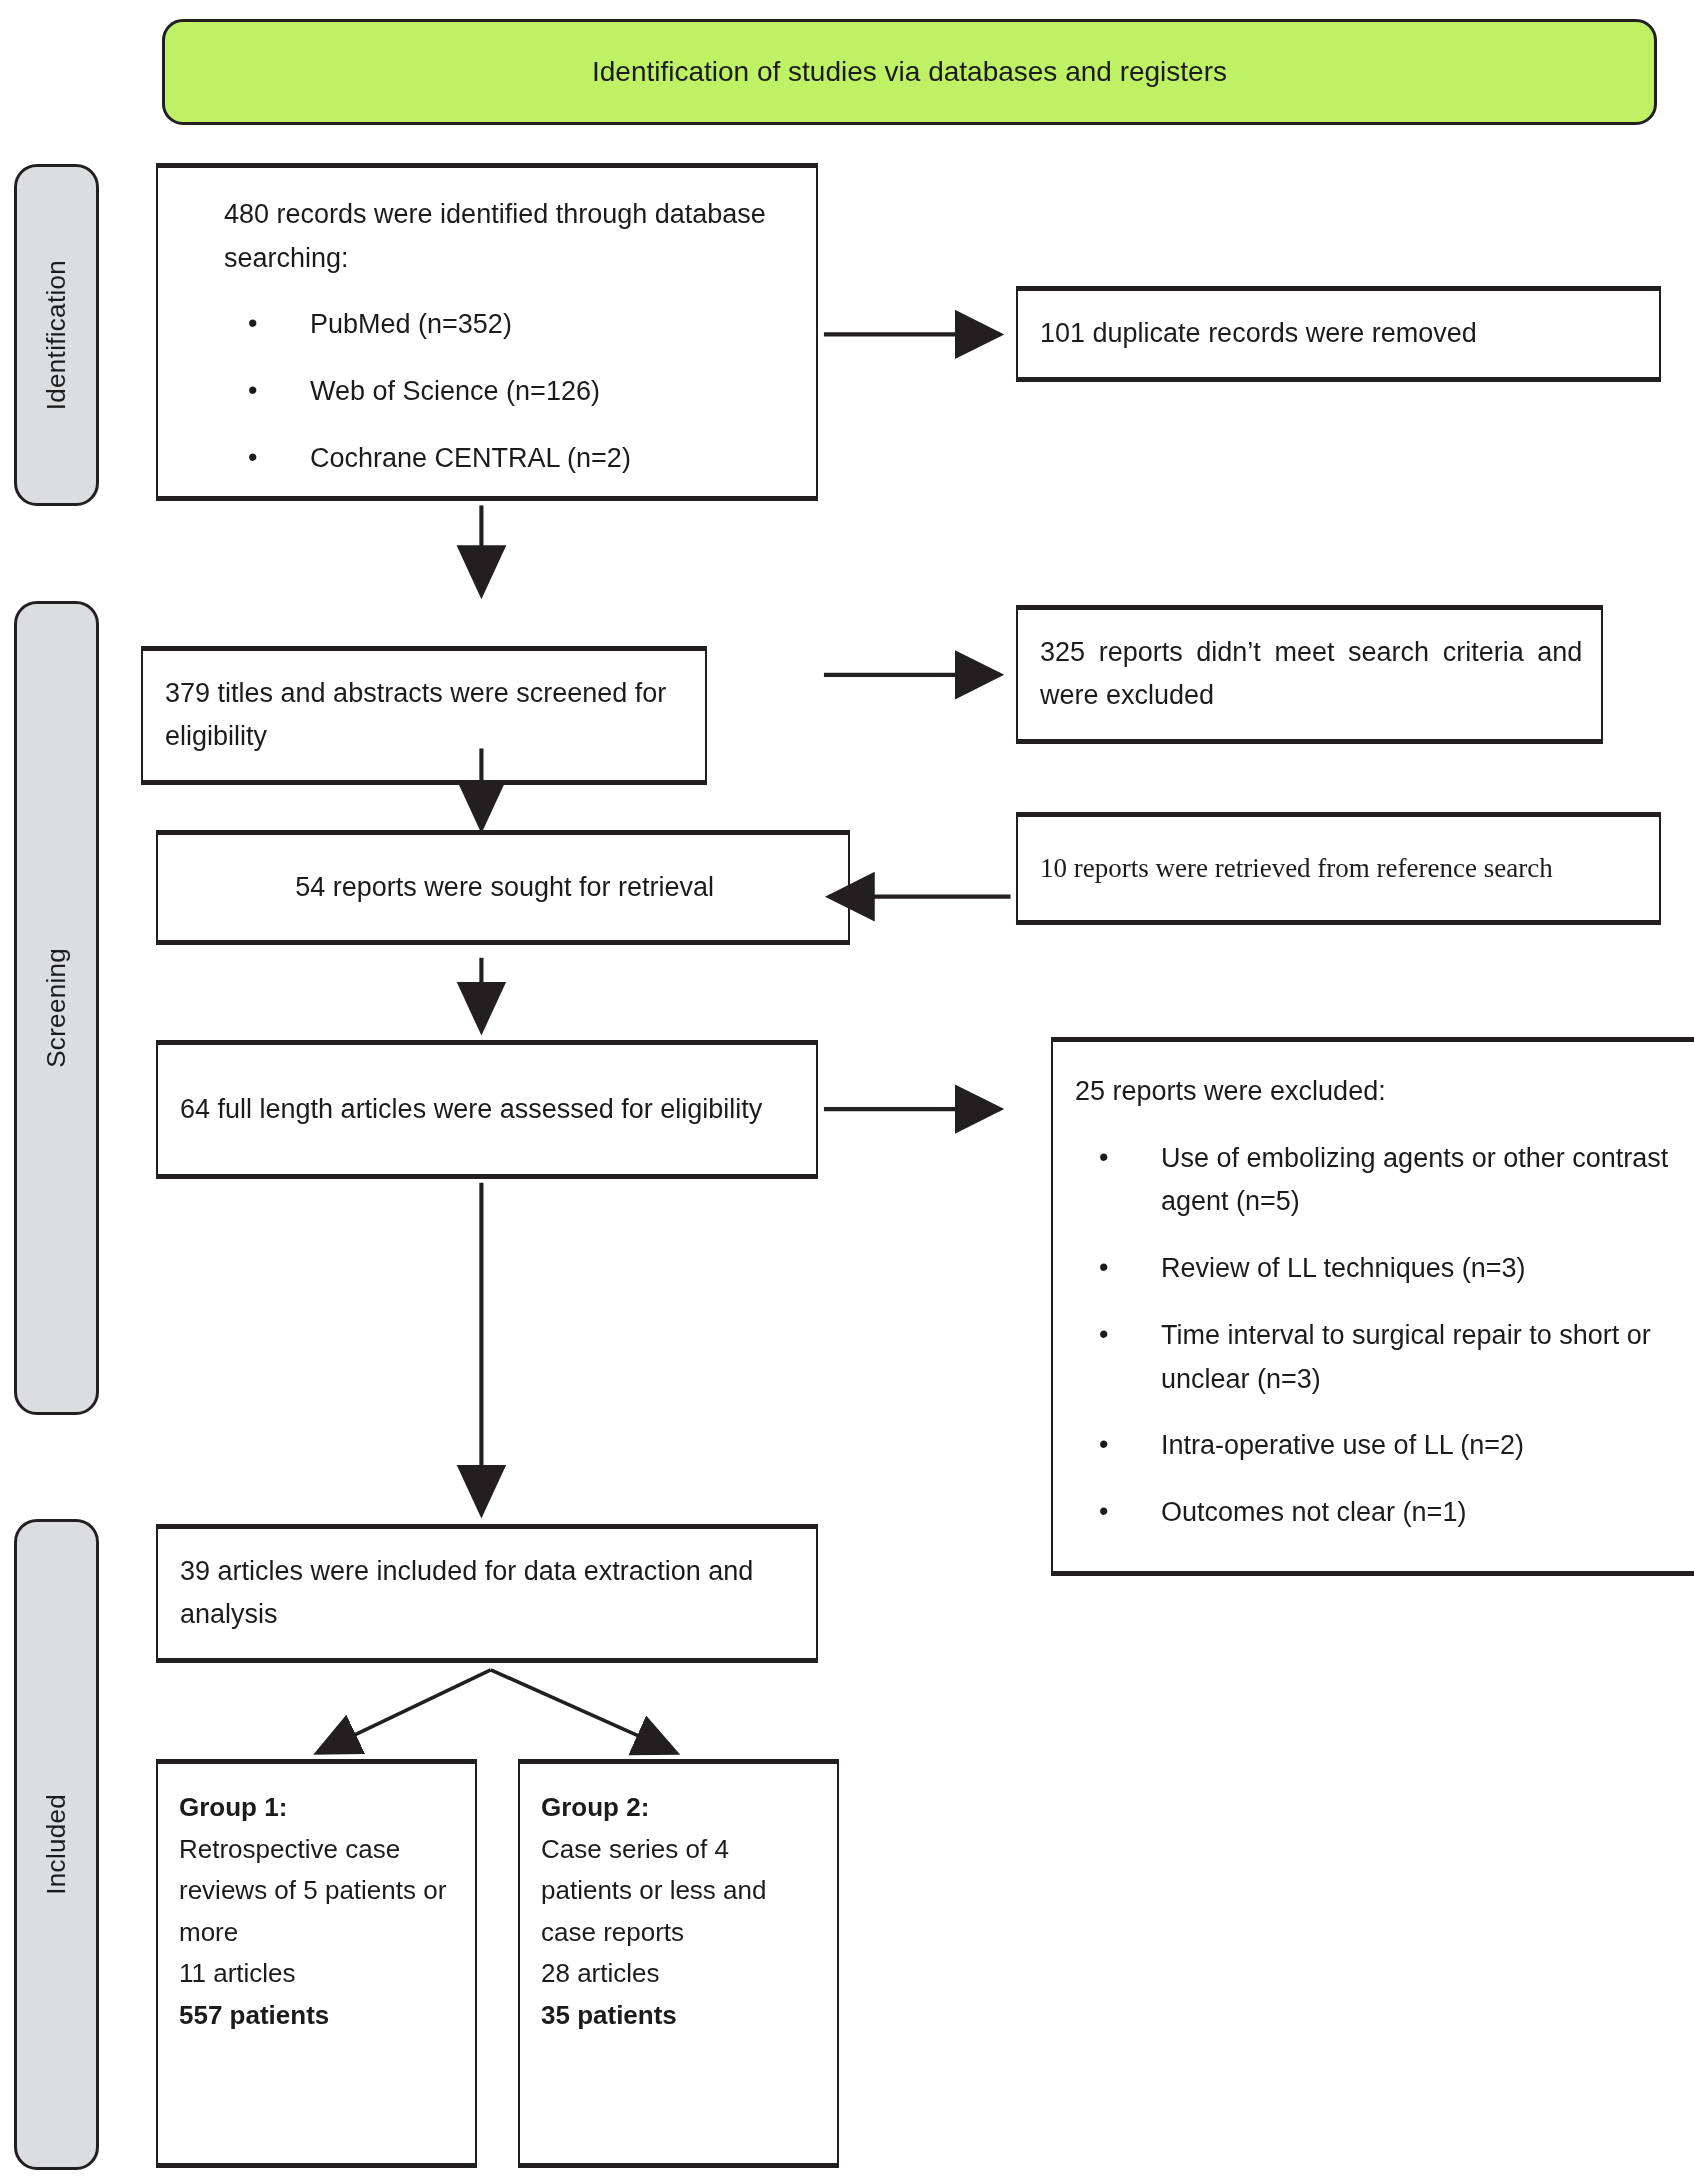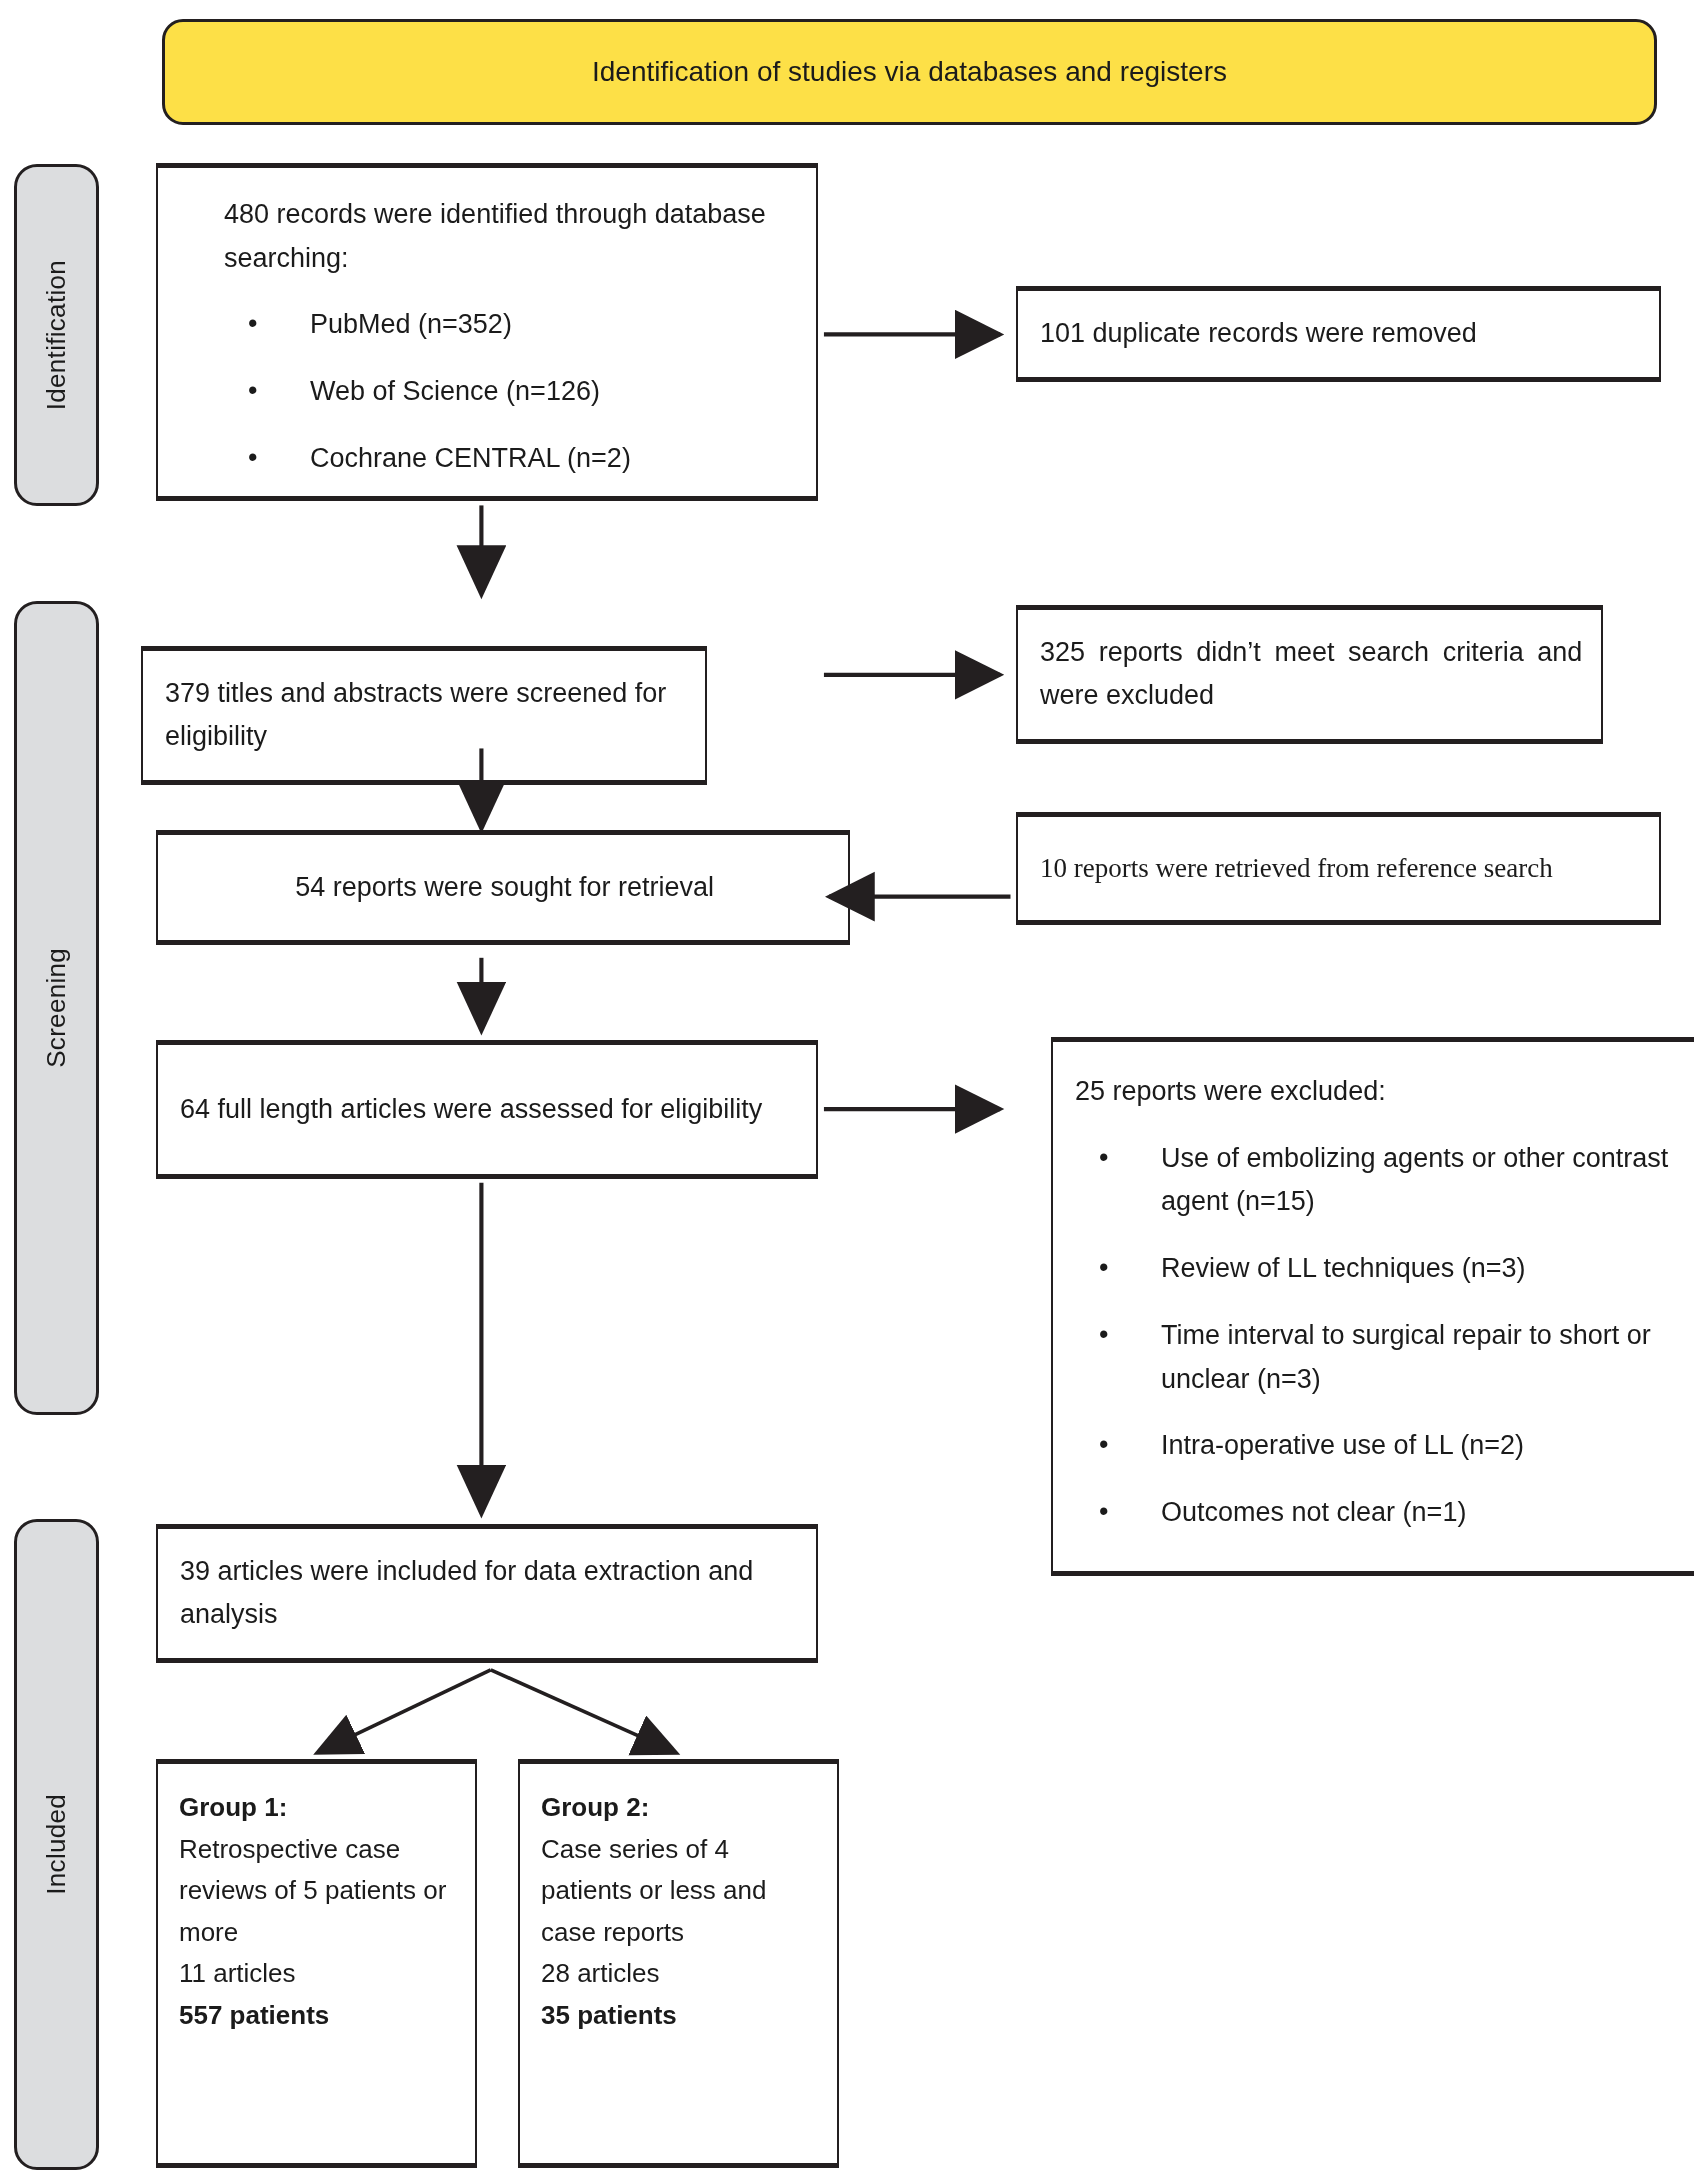--- a/index.html
+++ b/index.html
@@ -46,21 +46,21 @@
   }
 
   
   #banner {
     position: absolute;
     left: 162px;
     top: 18.7px;
     width: 1495px;
     height: 106px;
     box-sizing: border-box;
-    background: #fde047;
+    background: #bef264;
     border: 3.6px solid #231f20;
     border-radius: 21px;
     display: flex;
     align-items: center;
     justify-content: center;
   }
   #banner .banner-text {
     font-size: 28px;
     color: #1b1b1b;
   }
@@ -176,21 +176,21 @@
   </div>
 
   <div class="box" style="left:156px; top:1040px; width:662px; height:139px;">
     <div class="btext mid">64 full length articles were assessed for eligibility</div>
   </div>
 
   <div class="box" style="left:1016px; top:1037px; width:645px; height:539px;margin-left:35px;">
     <div class="btext" style="top:28px;">
       <div>25 reports were excluded:</div>
       <ul class="bullets">
-        <li>Use of embolizing agents or other contrast agent (n=15)</li>
+        <li>Use of embolizing agents or other contrast agent (n=5)</li>
         <li>Review of LL techniques (n=3)</li>
         <li>Time interval to surgical repair to short or unclear (n=3)</li>
         <li>Intra-operative use of LL (n=2)</li>
         <li>Outcomes not clear (n=1)</li>
       </ul>
     </div>
   </div>
 
   <div class="box" style="left:156px; top:1524px; width:662px; height:139px;">
     <div class="btext mid">39 articles were included for data extraction and analysis</div>

